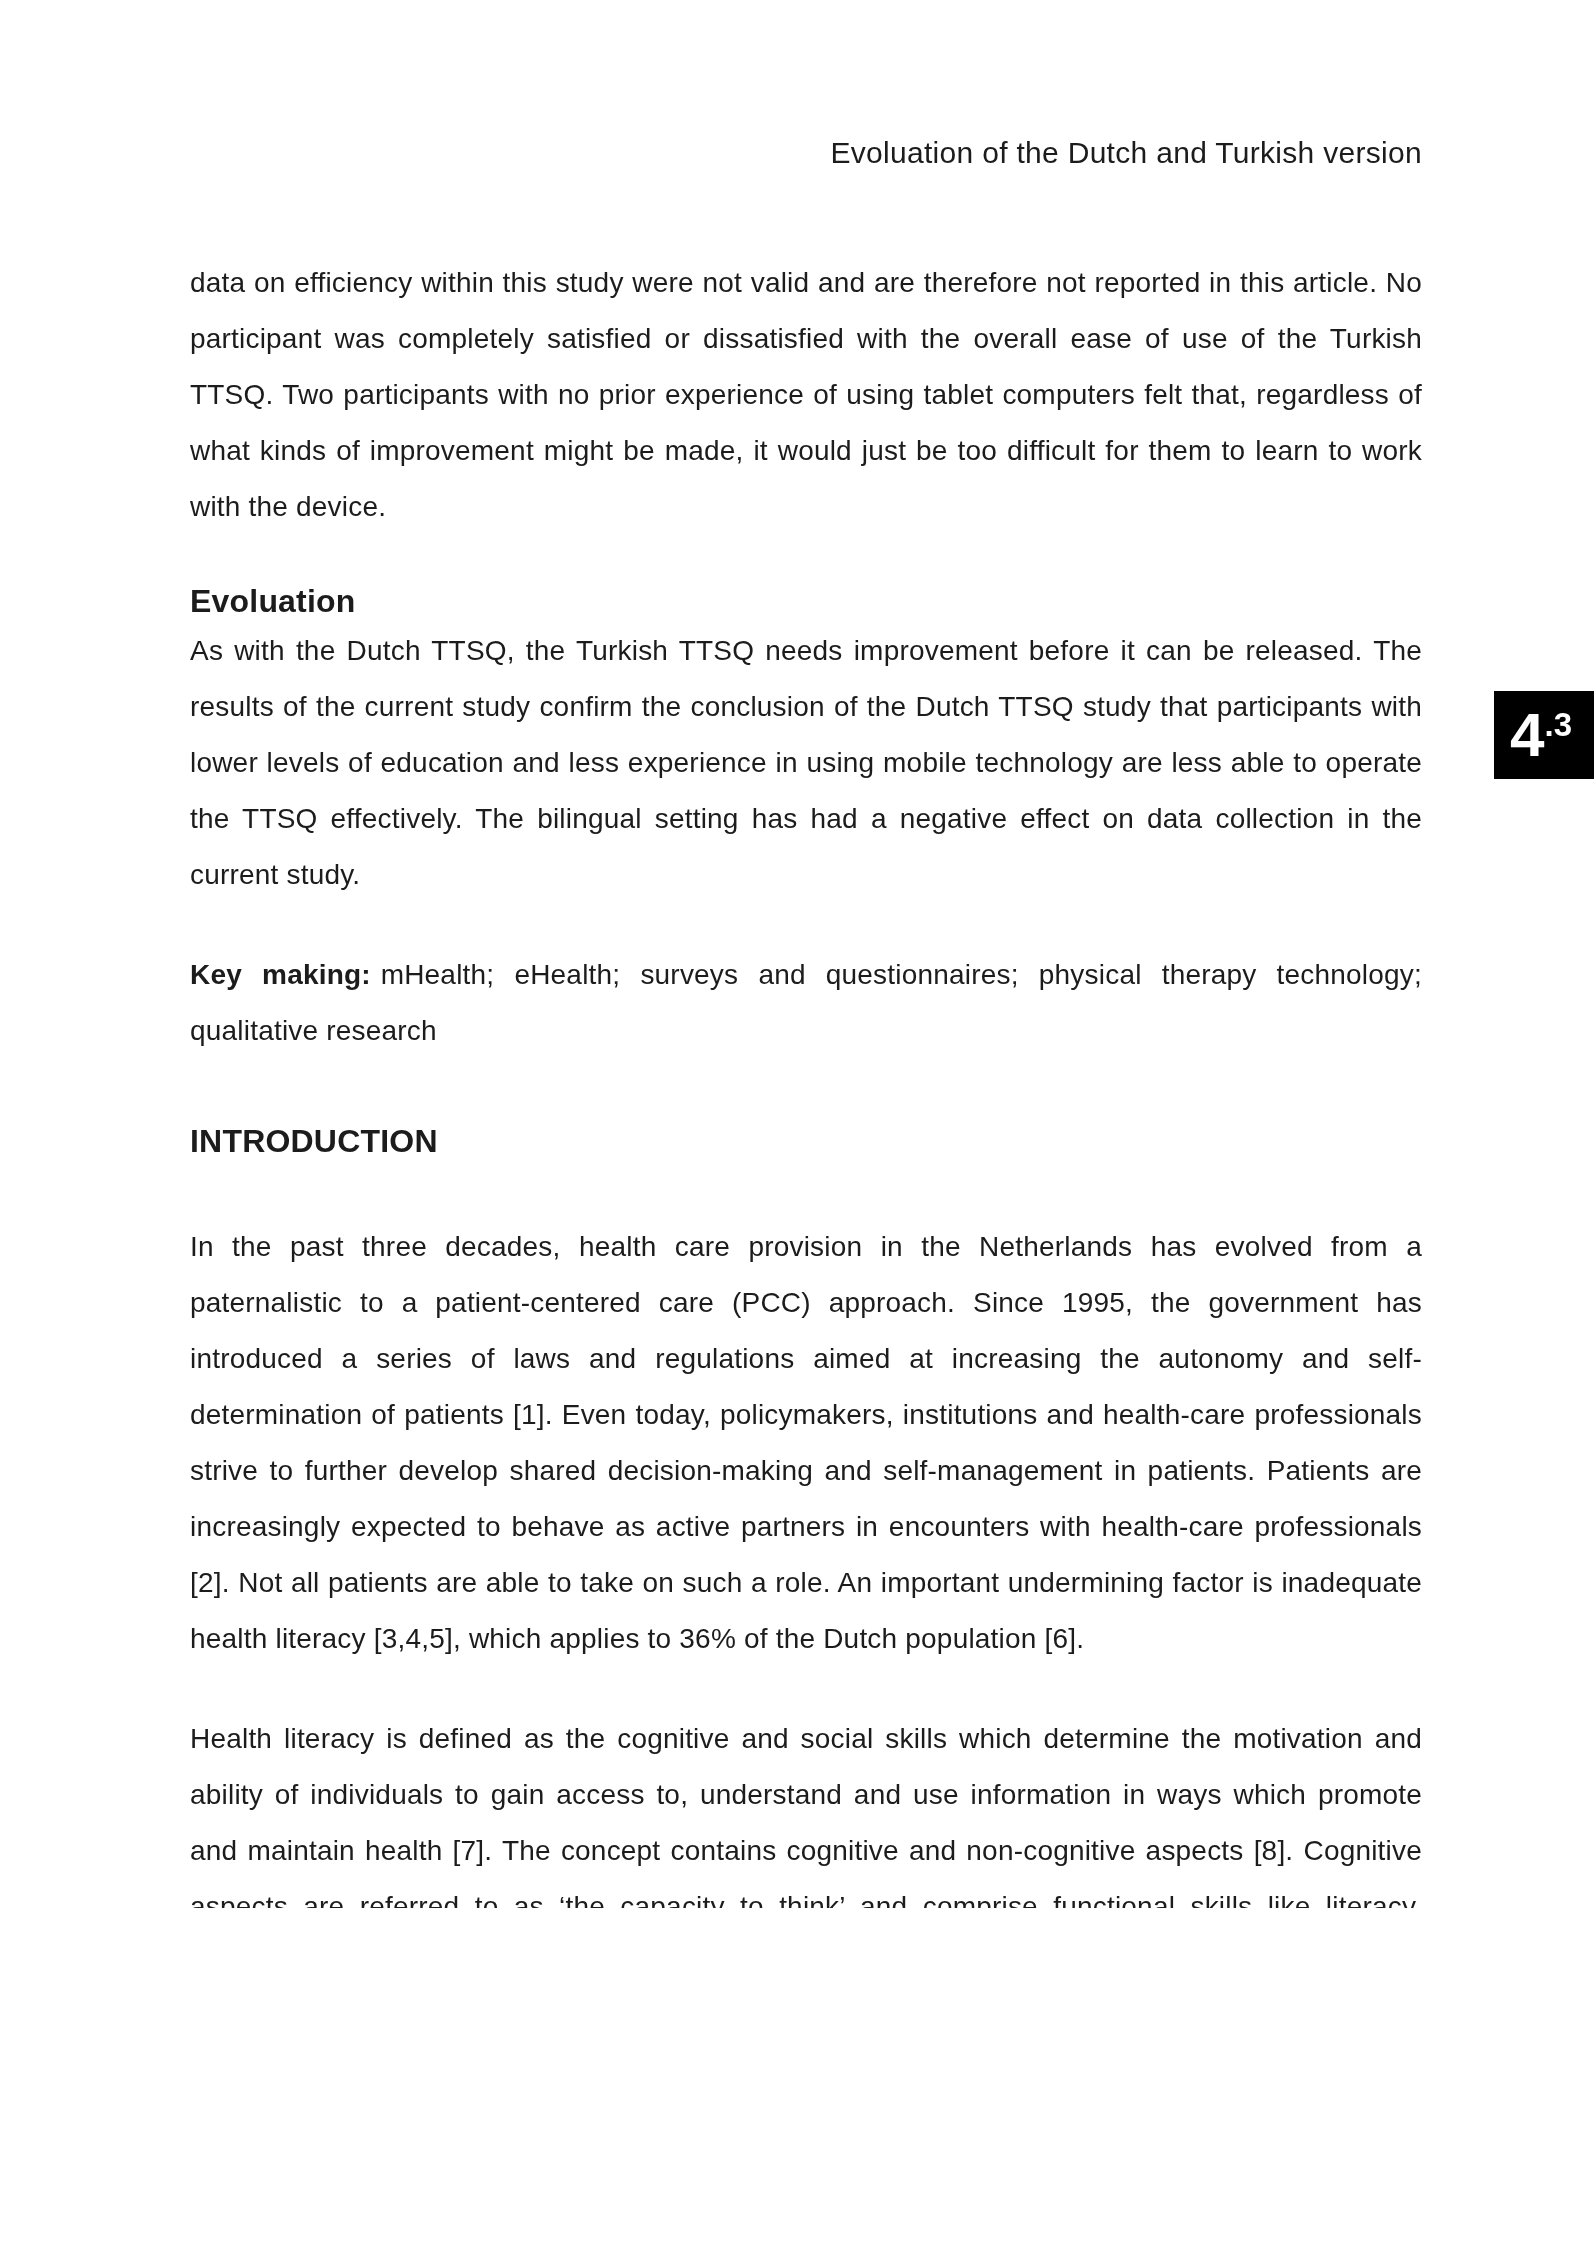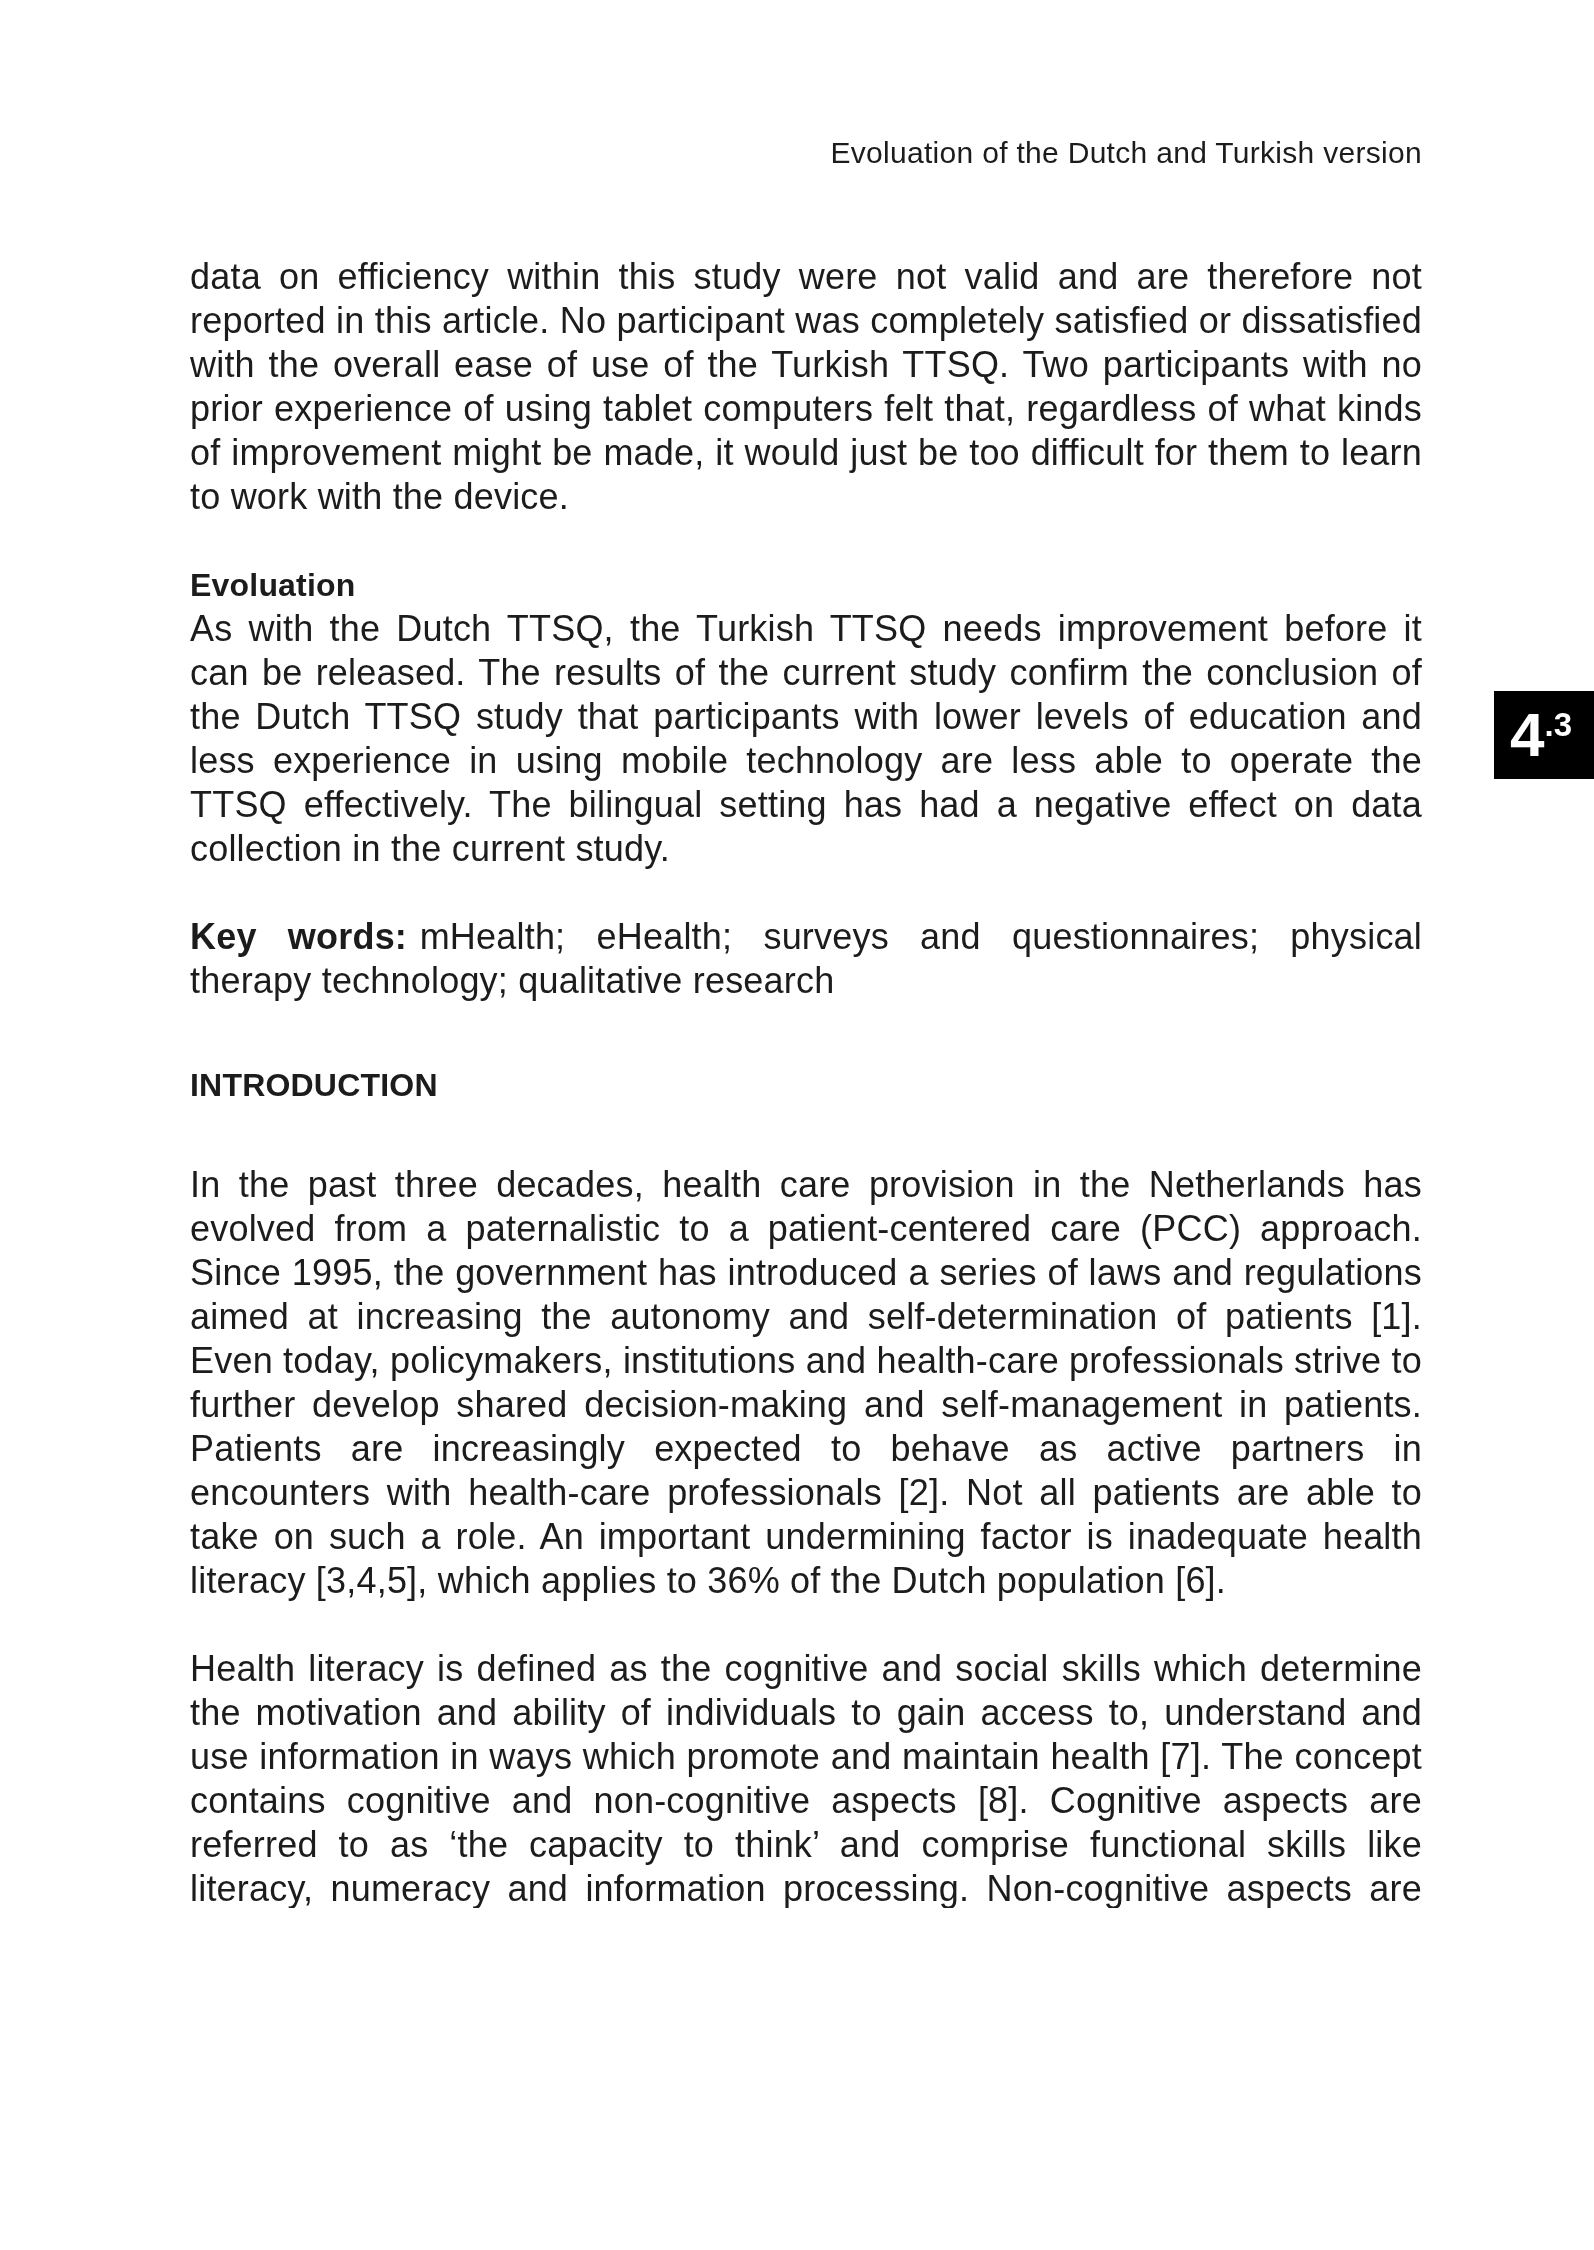--- a/index.html
+++ b/index.html
@@ -21,22 +21,22 @@
   }
   .running-header {
     margin-top: 133px;
     text-align: right;
     font-size: 30px;
     line-height: 40px;
     letter-spacing: 0.3px;
     color: #1c1c1c;
   }
   p.body {
-    font-size: 36px;
-    line-height: 44px;
+    font-size: 28px;
+    line-height: 56px;
     letter-spacing: 0.2px;
     text-align: justify;
     margin: 44px 0 0 0;
   }
   p.body.first { margin-top: 82px; }
   p.body.attached { margin-top: 0; }
   .section-heading {
     font-size: 32px;
     line-height: 44px;
     font-weight: 700;
@@ -88,21 +88,21 @@
 
     <div class="running-header">Evoluation of the Dutch and Turkish version</div>
 
     <p class="body first">data on efficiency within this study were not valid and are therefore not reported in this article. No participant was completely satisfied or dissatisfied with the overall ease of use of the Turkish TTSQ. Two participants with no prior experience of using tablet computers felt that, regardless of what kinds of improvement might be made, it would just be too difficult for them to learn to work with the device.</p>
 
     <div class="section-heading">Evoluation</div>
 
     <p class="body attached">As with the Dutch TTSQ, the Turkish TTSQ needs improvement before it can be released. The results of the current study confirm the conclusion of the Dutch TTSQ study that participants with lower levels of education and less experience in using mobile technology are less able to operate the TTSQ effectively. The bilingual setting has had a negative effect on data collection in the current study.</p>
 
     <p class="body">
-      <span class="kw-label">Key words:</span><span>mHealth; eHealth; surveys and questionnaires; physical therapy technology; qualitative research</span>
+      <span class="kw-label">Key making:</span><span>mHealth; eHealth; surveys and questionnaires; physical therapy technology; qualitative research</span>
     </p>
 
     <div class="section-heading caps">INTRODUCTION</div>
 
     <p class="body after-caps">In the past three decades, health care provision in the Netherlands has evolved from a paternalistic to a patient-centered care (PCC) approach. Since 1995, the government has introduced a series of laws and regulations aimed at increasing the autonomy and self-determination of patients [1]. Even today, policymakers, institutions and health-care professionals strive to further develop shared decision-making and self-management in patients. Patients are increasingly expected to behave as active partners in encounters with health-care professionals [2]. Not all patients are able to take on such a role. An important undermining factor is inadequate health literacy [3,4,5], which applies to 36% of the Dutch population [6].</p>
 
     <p class="body">Health literacy is defined as the cognitive and social skills which determine the motivation and ability of individuals to gain access to, understand and use information in ways which promote and maintain health [7]. The concept contains cognitive and non-cognitive aspects [8]. Cognitive aspects are referred to as ‘the capacity to think’ and comprise functional skills like literacy, numeracy and information processing. Non-cognitive aspects are referred to as ‘the capacity to act’, and comprise skills such as goal-setting, making a plan and</p>
 
   </div>
 

